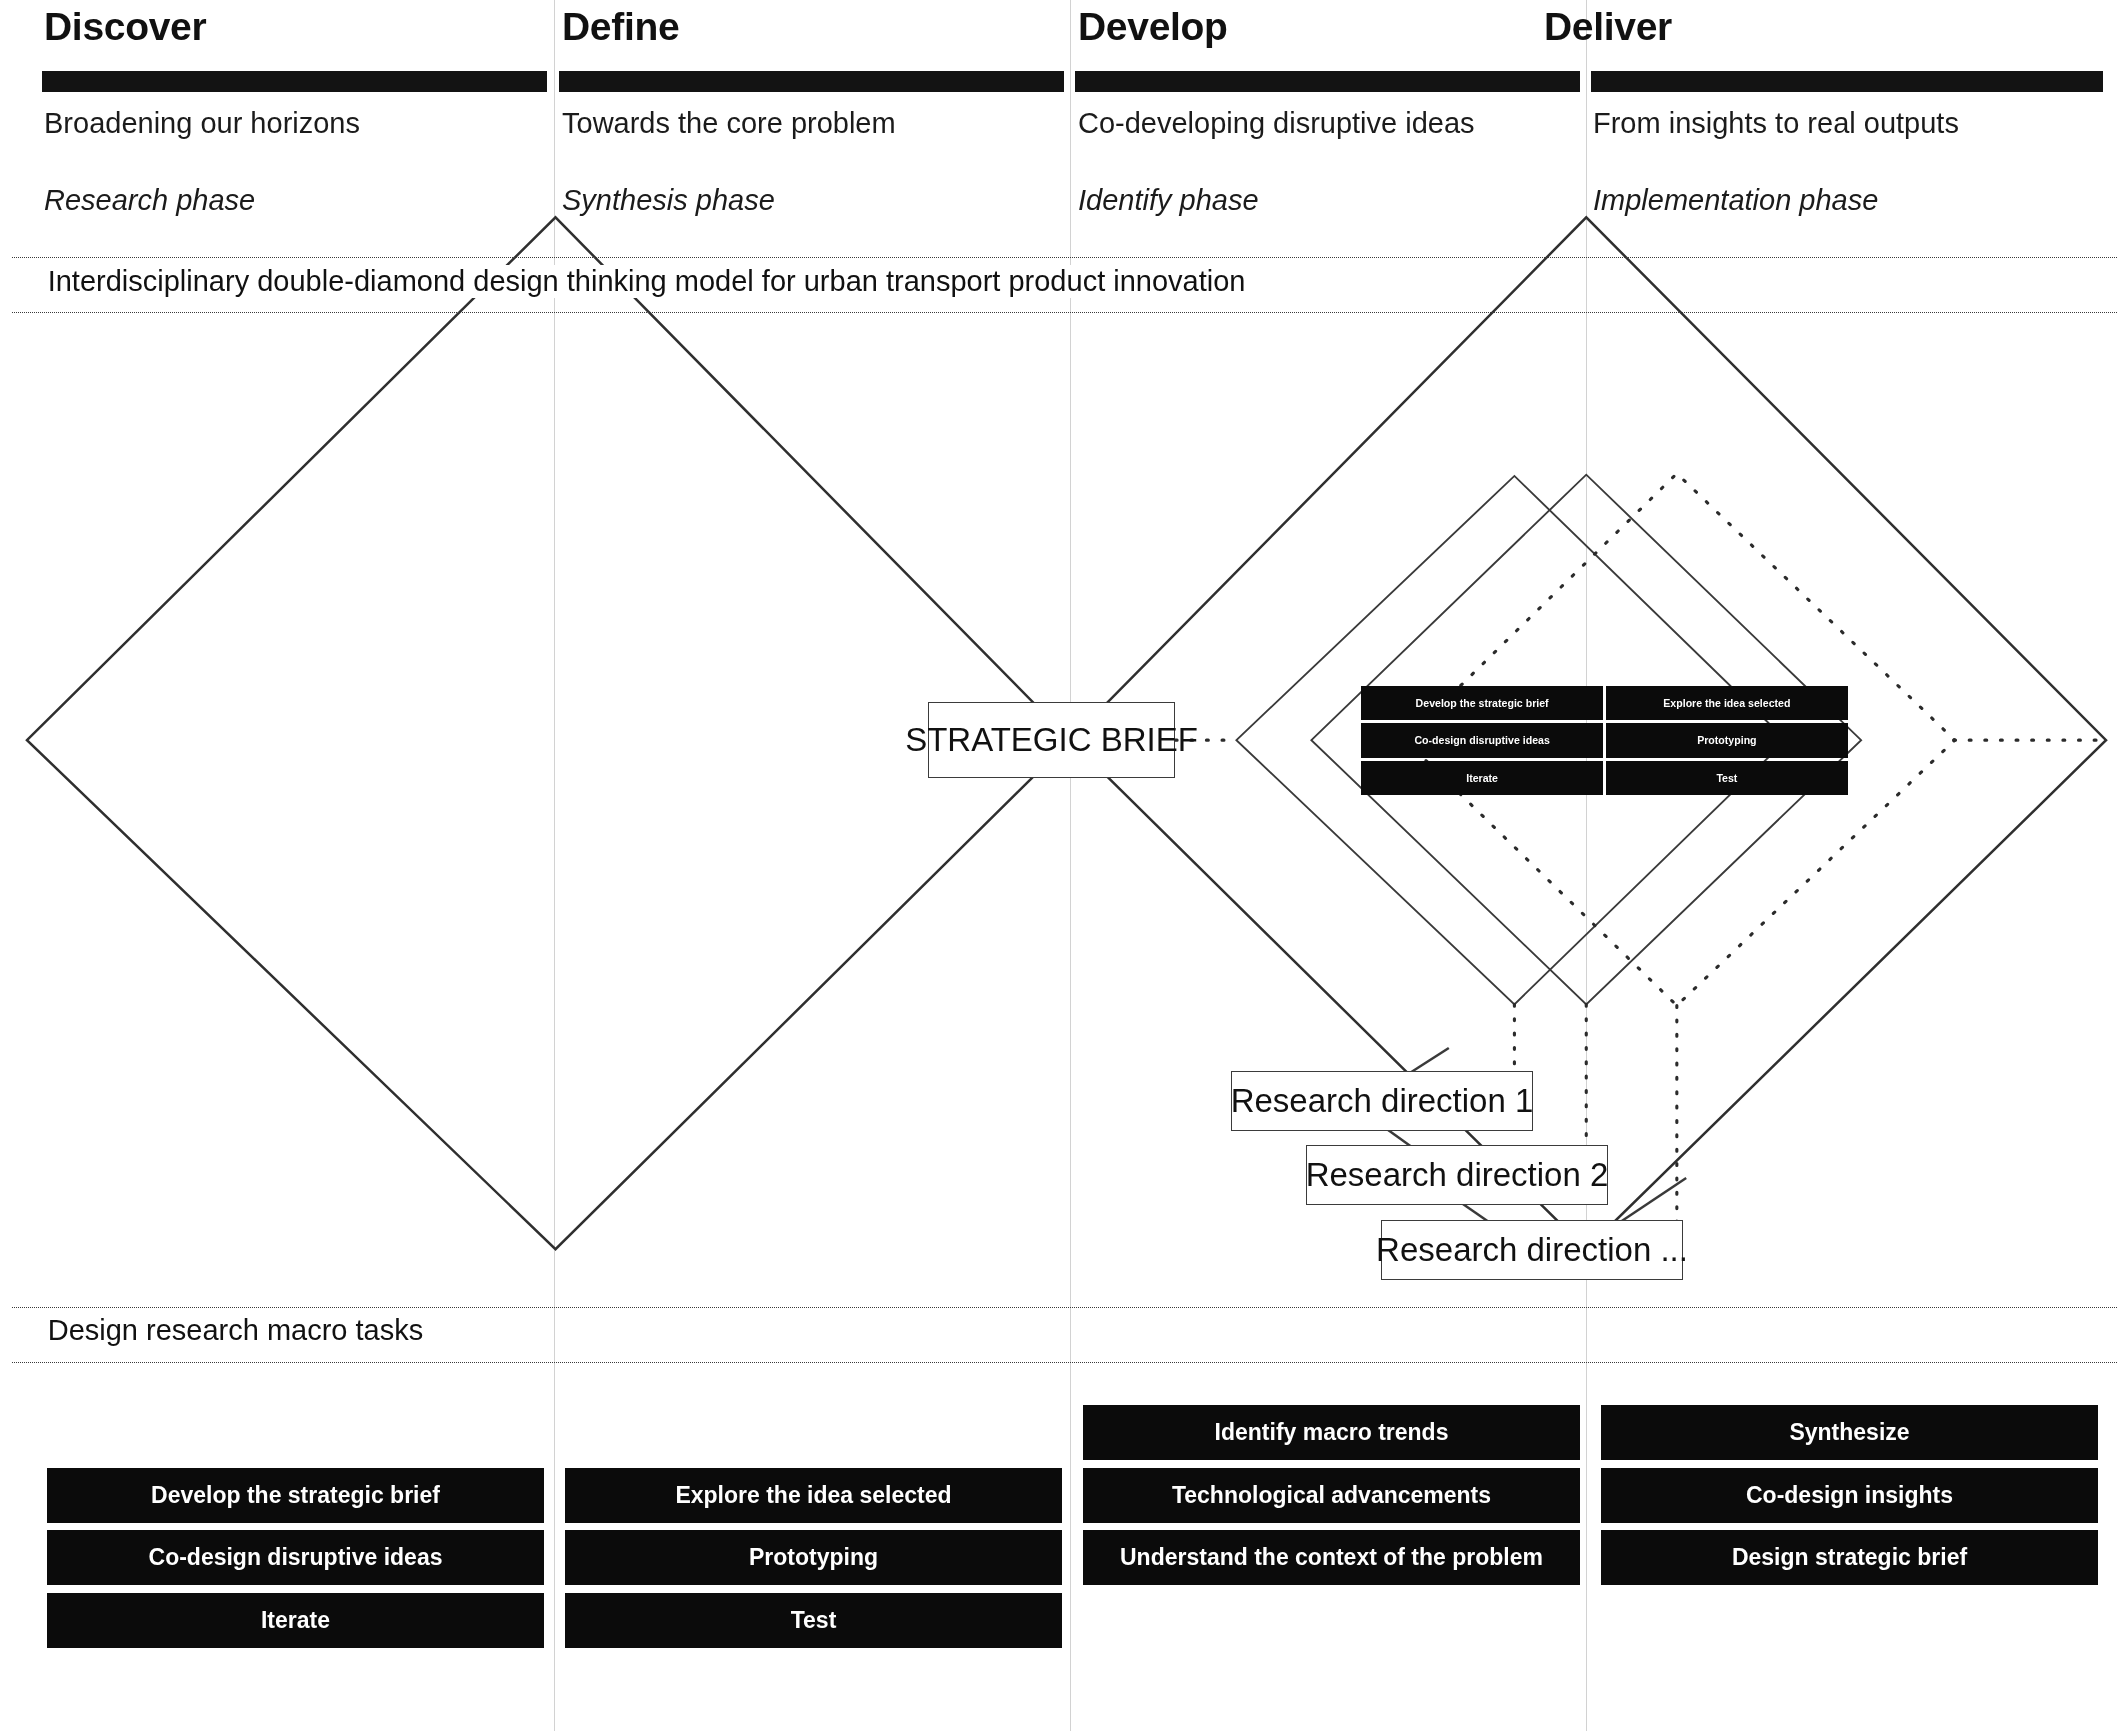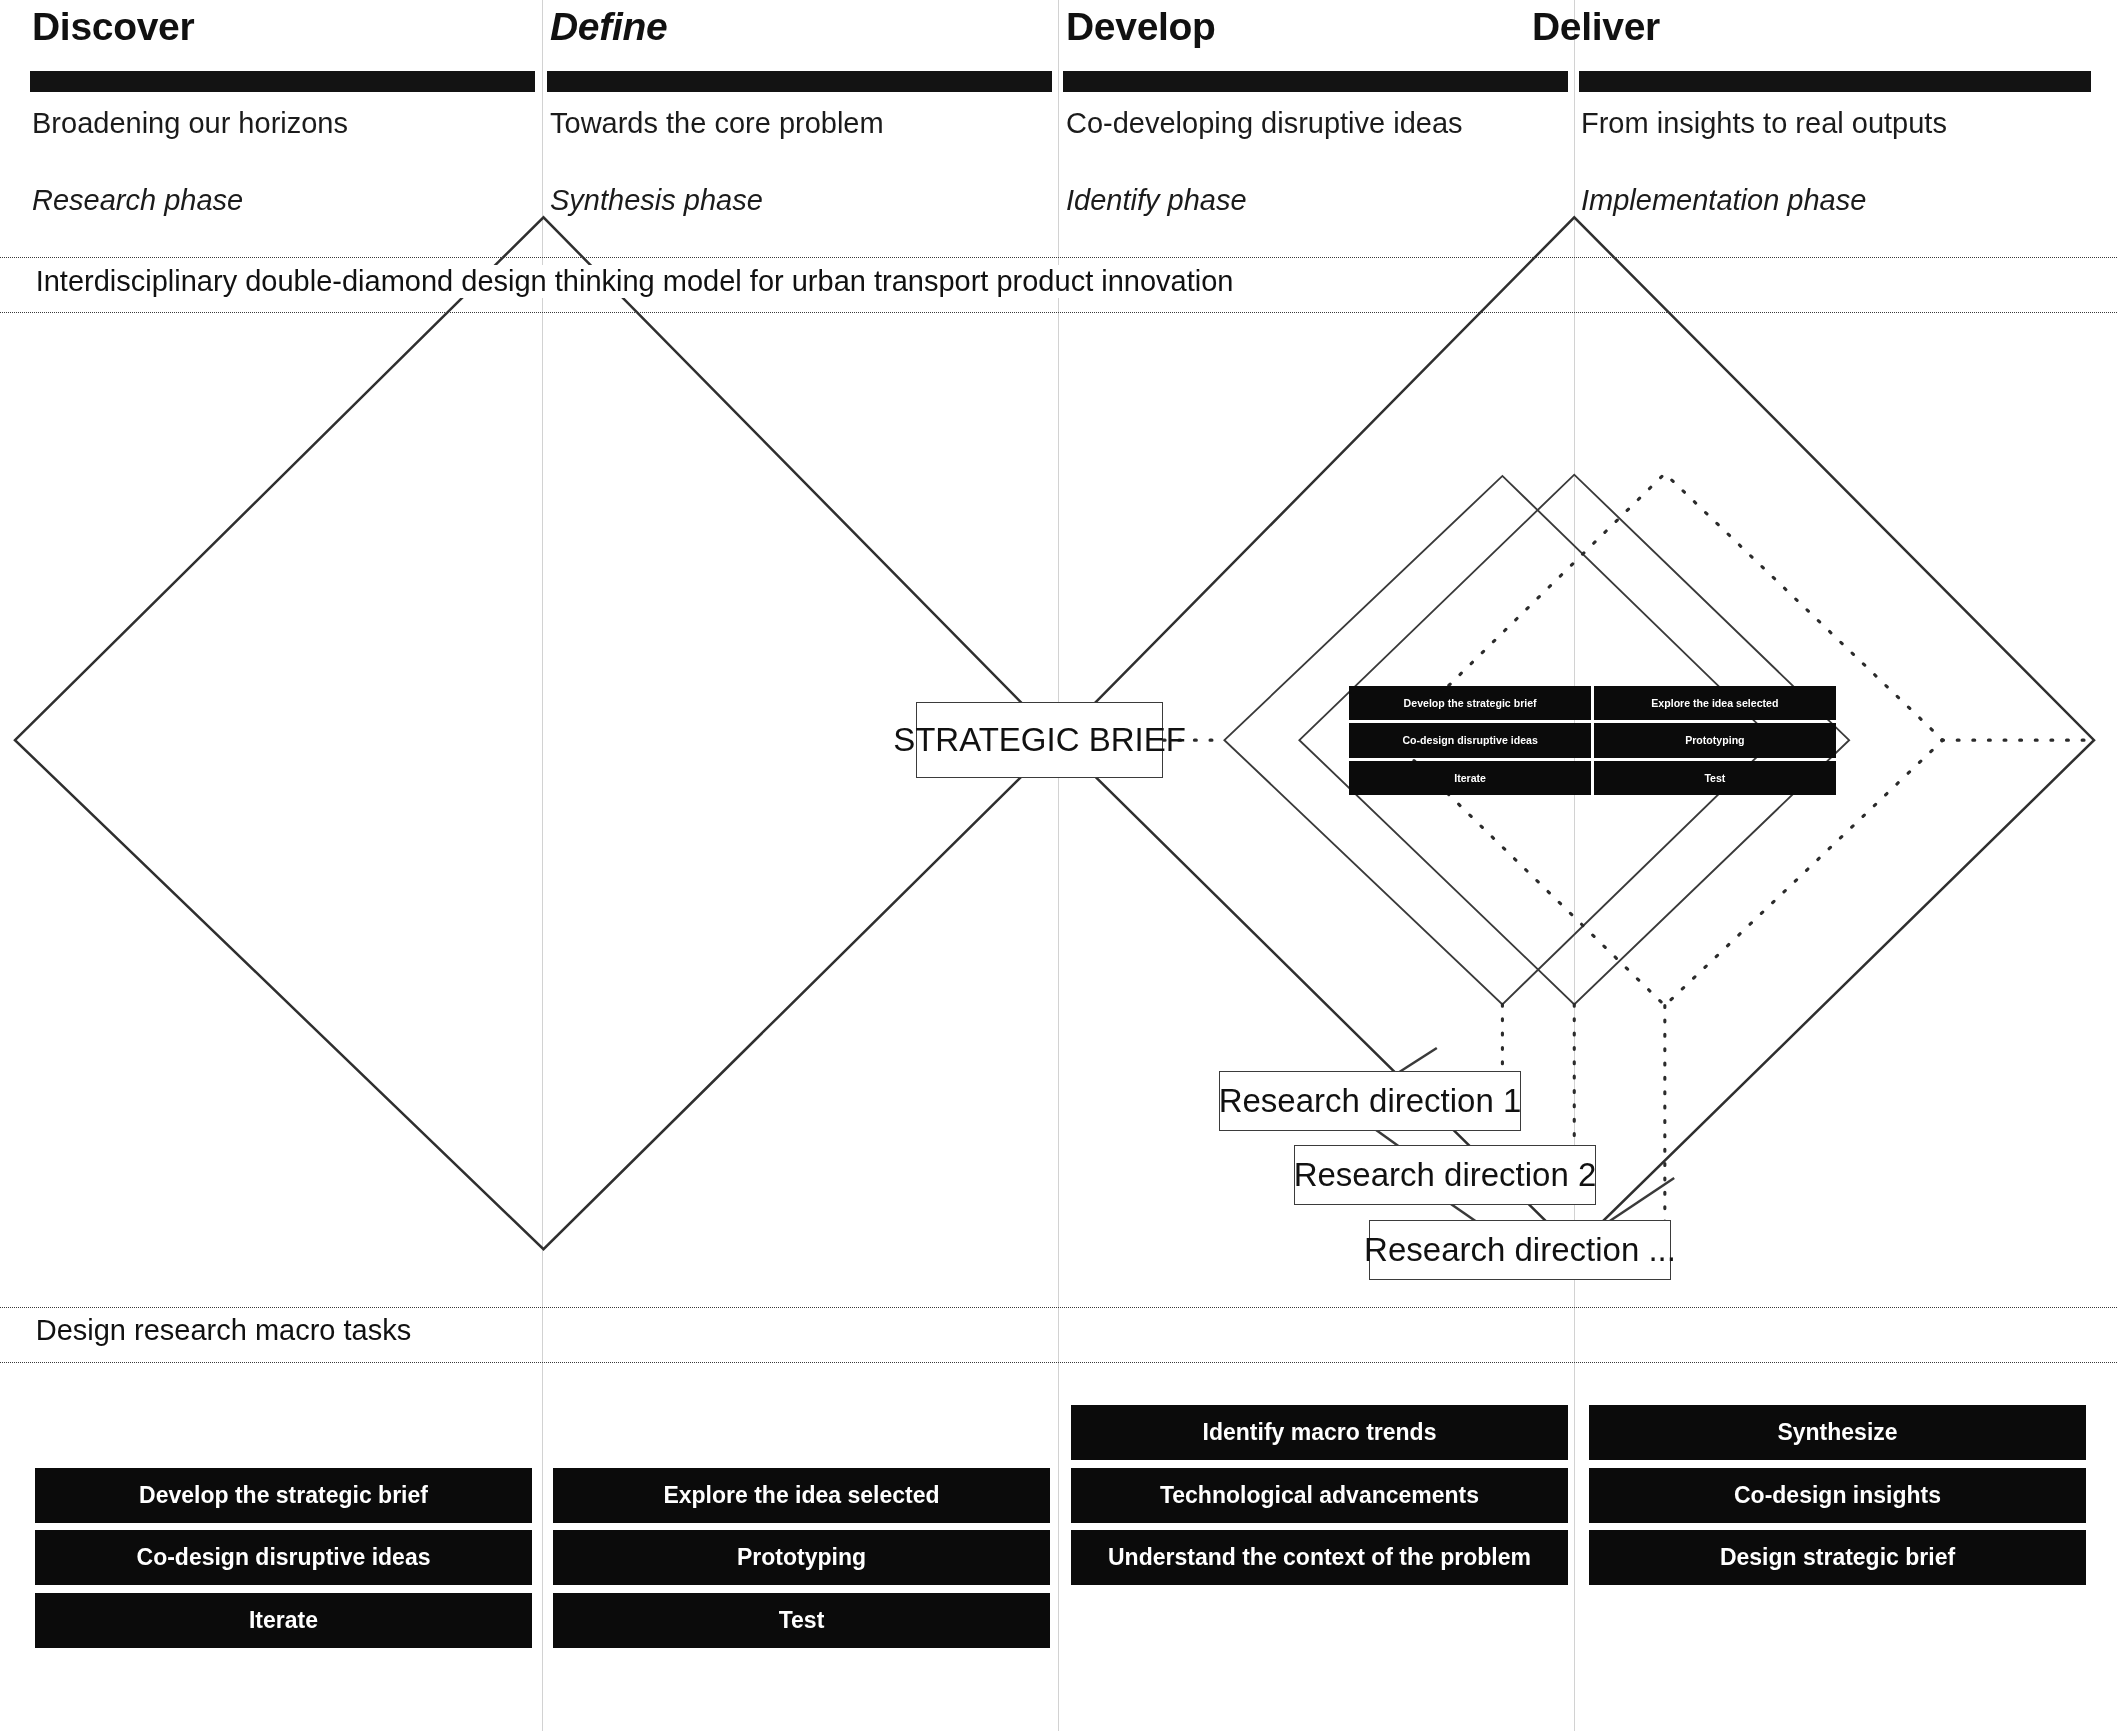--- a/index.html
+++ b/index.html
@@ -2,21 +2,21 @@
 <html style="font-size:10px"><head>
 <meta charset="utf-8">
 <style>
   * { box-sizing: border-box; margin: 0; padding: 0; }
   html, body {
     width: 2119px; height: 1732px;
     background: #ffffff;
     font-family: "Liberation Sans", sans-serif;
     overflow: hidden;
   }
-  #stage { position: relative; width: 1800px; height: 1732px; background:#fff; }
+  #stage { position: relative; width: 1800px; height: 1732px; background:#fff;margin-left:12px; }
 
   
   .col-divider {
     position: absolute; top: 0; width: 1.2px; background: #d2d2d2;
   }
 
   
   .phase-head { position: absolute; top: 0; }
   .phase-title {
     position: absolute;
@@ -97,21 +97,21 @@
   <div class="col-divider" style="left:1574px; height:1732px;"></div>
 
   <div class="phase-head">
     <div class="phase-title" style="left:32px; top:5px;">Discover</div>
     <div class="phase-bar" style="left:30px; top:71px; width:505px;"></div>
     <div class="phase-sub" style="left:32px; top:107px;text-align:center;">Broadening our horizons</div>
     <div class="phase-ital" style="left:32px; top:184px;">Research phase</div>
   </div>
 
   <div class="phase-head">
-    <div class="phase-title" style="left:550px; top:5px;font-style:italic;">Define</div>
+    <div class="phase-title" style="left:550px; top:5px;">Define</div>
     <div class="phase-bar" style="left:547px; top:71px; width:505px;"></div>
     <div class="phase-sub" style="left:550px; top:107px;">Towards the core problem</div>
     <div class="phase-ital" style="left:550px; top:184px;">Synthesis phase</div>
   </div>
 
   <div class="phase-head">
     <div class="phase-title" style="left:1066px; top:5px;">Develop</div>
     <div class="phase-bar" style="left:1063px; top:71px; width:505px;"></div>
     <div class="phase-sub" style="left:1066px; top:107px;">Co-developing disruptive ideas</div>
     <div class="phase-ital" style="left:1066px; top:184px;">Identify phase</div>

